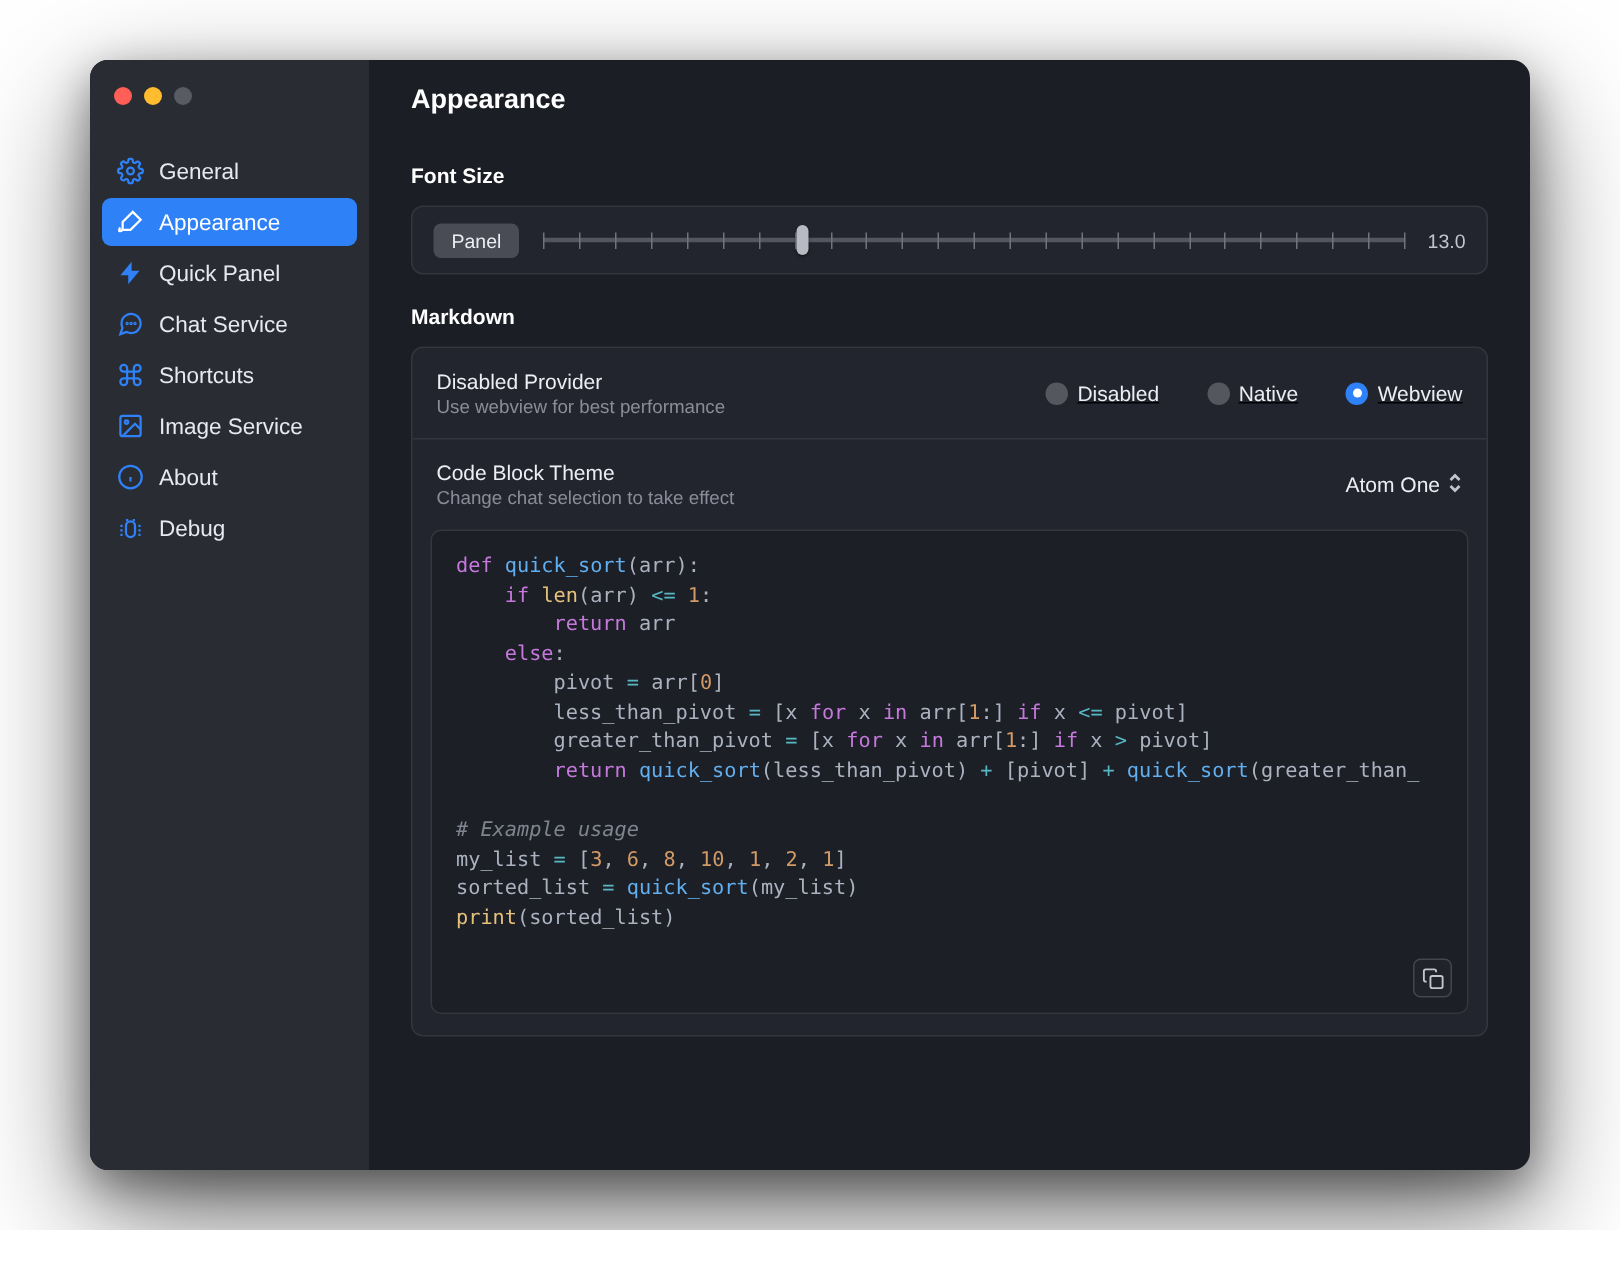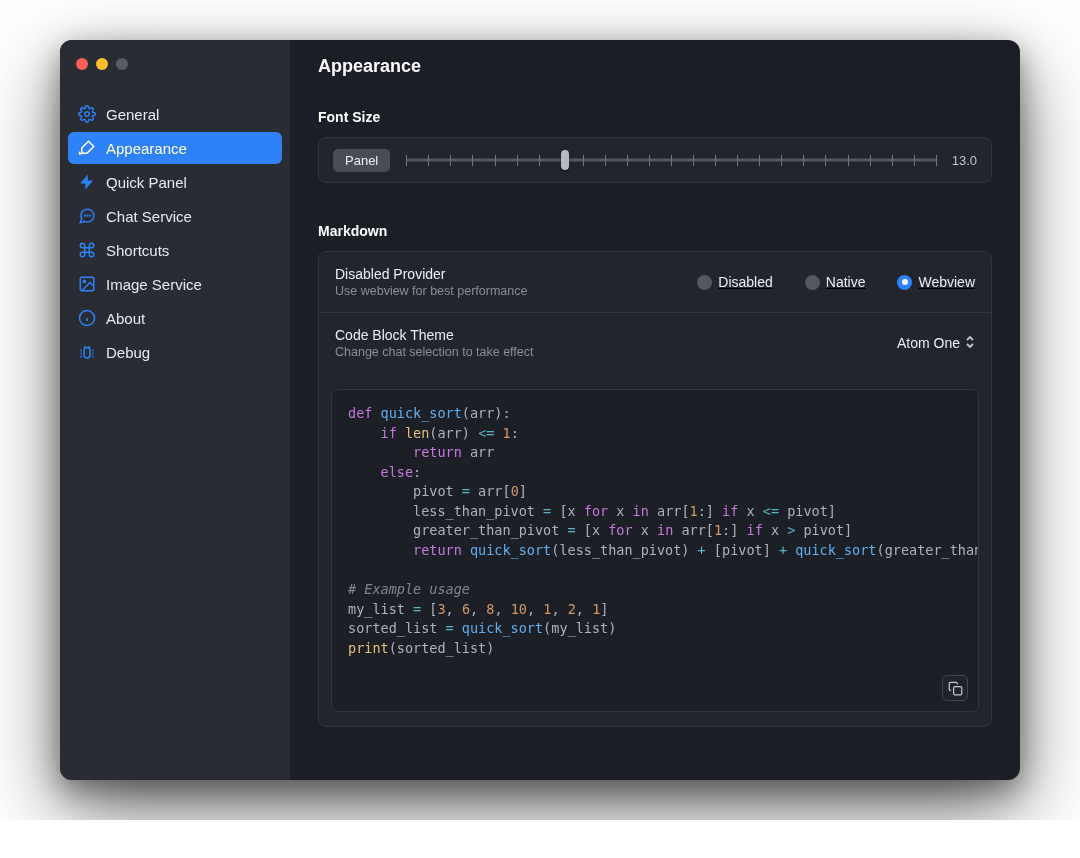--- a/index.html
+++ b/index.html
@@ -14,21 +14,21 @@
   .window {
     width: 960px;
     height: 740px;
     background: #1c1e26;
     border-radius: 12px;
     display: flex;
     overflow: hidden;
     box-shadow: 0 30px 80px rgba(0,0,0,0.55), 0 10px 30px rgba(0,0,0,0.4);
   }
   .sidebar {
-    width: 230px;
+    width: 186px;
     background: #2a2c34;
     display: flex;
     flex-direction: column;
     padding-top: 18px;
   }
   .traffic {
     display: flex;
     gap: 8px;
     padding-left: 16px;
     margin-bottom: 28px;
@@ -191,21 +191,21 @@
     cursor: pointer;
   }
   .select .upd {
     display: flex;
     flex-direction: column;
     line-height: 5px;
     font-size: 9px;
     color: #c2c4ce;
   }
   .code-card {
-    margin: 16px 12px 14px;
+    margin: 0 12px 14px;
     background: #1d1f27;
     border: 1px solid #33353f;
     border-radius: 7px;
     padding: 14px 16px;
     font-family: ui-monospace, "SF Mono", Menlo, Monaco, Consolas, monospace;
     font-size: 13.5px;
     line-height: 1.45;
     color: #abb2bf;
     position: relative;
     white-space: pre;
@@ -369,21 +369,21 @@
                 <span></span>
                 <span></span>
                 <span></span>
               </div>
             <div class="slider-thumb" id="slider-thumb" style="left: 30%;"></div>
           </div>
           <div class="slider-value">13.0</div>
         </div>
       </div>
 
-      <div class="section-title" style="margin-top:40px;">Markdown</div>
+      <div class="section-title" style="margin-top:20px;">Markdown</div>
       <div class="card markdown-card">
 
         <div class="row">
           <div class="row-left">
             <div class="row-title">Disabled Provider</div>
             <div class="row-sub">Use webview for best performance</div>
           </div>
           <div class="radios">
             <label class="radio">
                 <span class="circ"></span>

